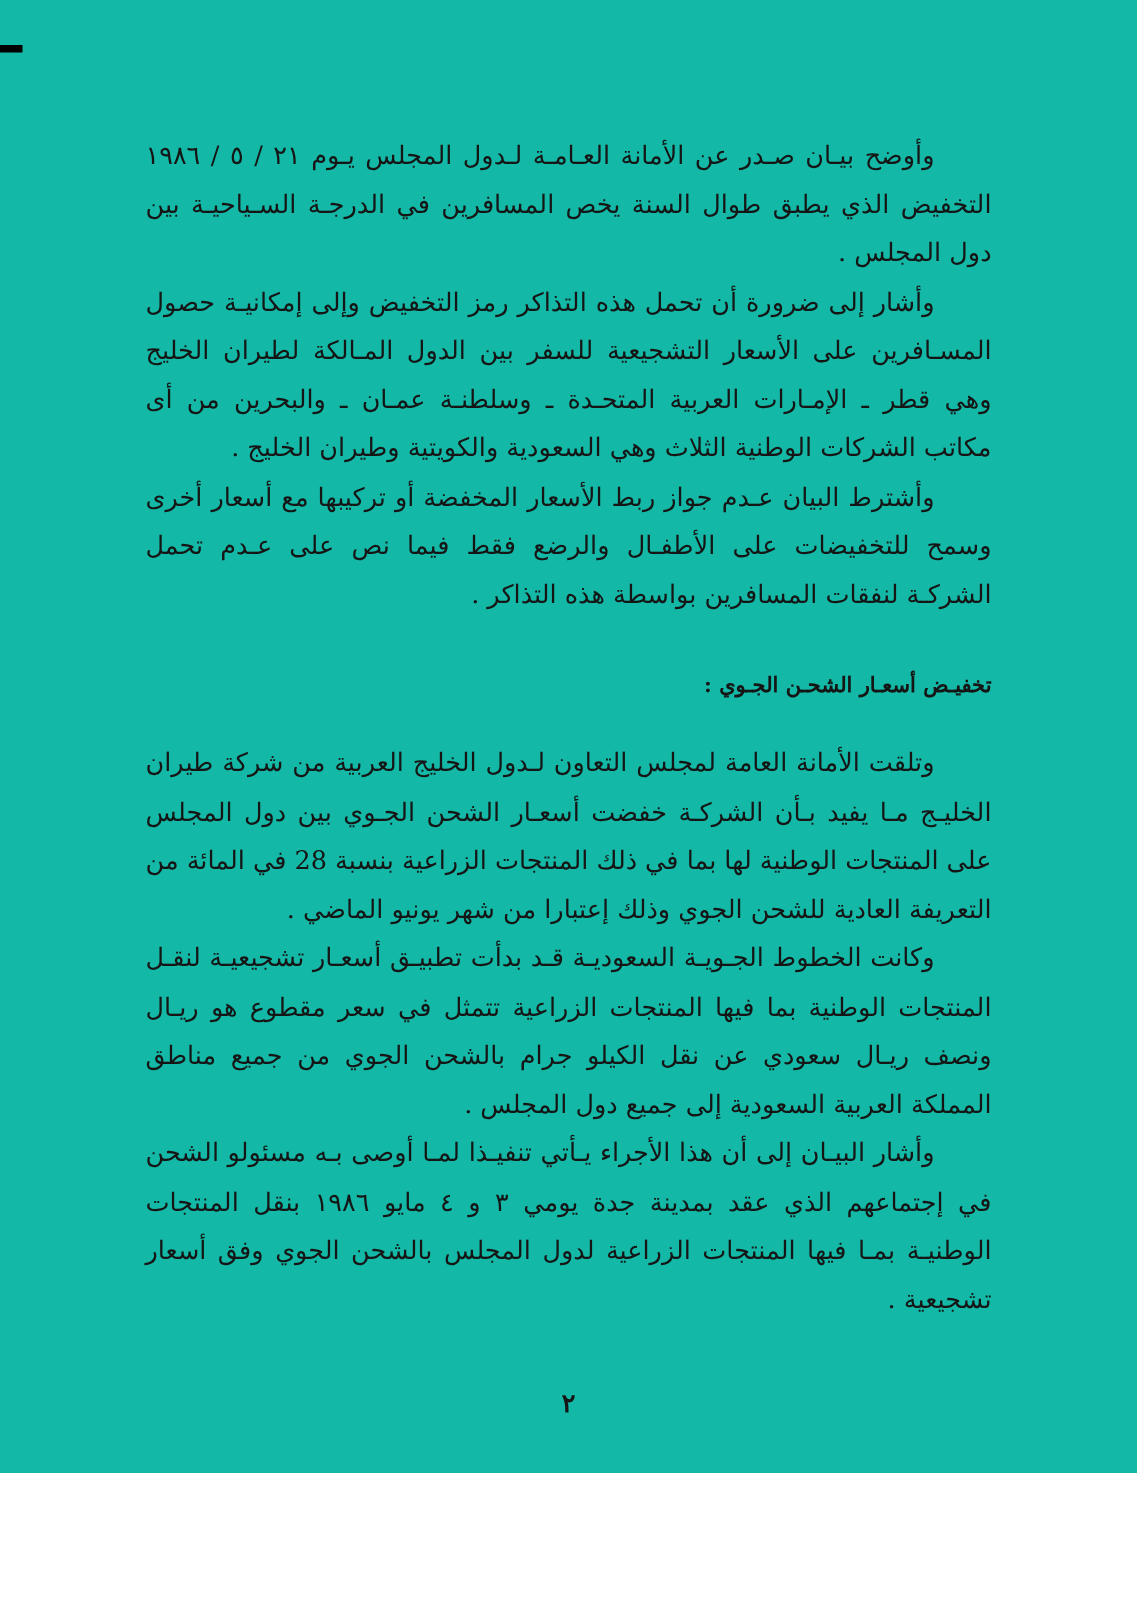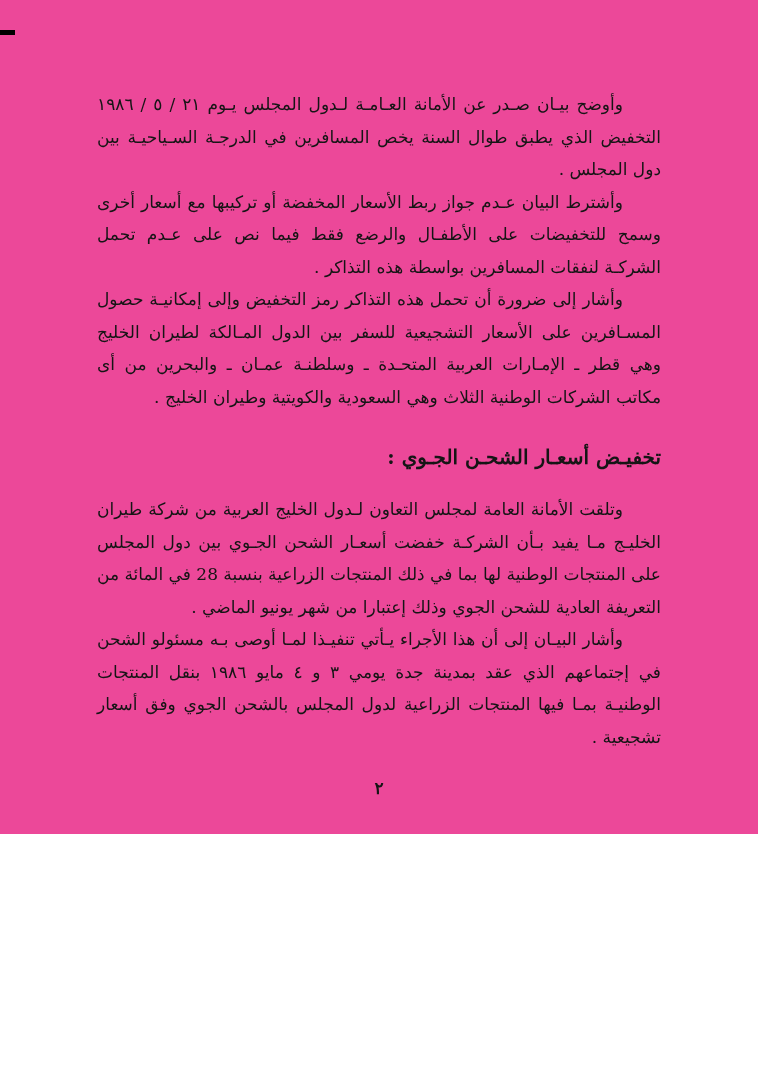--- a/index.html
+++ b/index.html
@@ -3,23 +3,23 @@
 <meta charset="utf-8">
 <style>
   html, body {
     margin: 0;
     padding: 0;
     background: #ffffff;
   }
   .page {
     position: relative;
     width: 758px;
-    height: 834px;
+    height: 982px;
     margin: 0 auto;
-    background: #ec4899;
+    background: #14b8a6;
     color: #151515;
     font-family: "DejaVu Serif", "Liberation Serif", serif;
     overflow: hidden;
   }
   .scan-artifact {
     position: absolute;
     left: 0;
     top: 30px;
     width: 15px;
     height: 5px;
@@ -37,21 +37,21 @@
     letter-spacing: 0;
   }
   .text-area p {
     margin: 0;
     text-indent: 38px;
   }
   .section-heading {
     direction: rtl;
     text-align: right;
     font-weight: bold;
-    font-size: 20px;
+    font-size: 14px;
     line-height: 32px;
     margin: 28px 0 20px 0;
     text-indent: 0;
   }
   .page-number {
     position: absolute;
     left: 0;
     right: 0;
     bottom: 36px;
     text-align: center;
@@ -64,28 +64,29 @@
 <body>
 
 <div class="page">
 
   <div class="scan-artifact"></div>
 
   <div class="text-area">
 
     <div>
       <p>وأوضح بيـان صـدر عن الأمانة العـامـة لـدول المجلس يـوم ٢١ / ٥ / ١٩٨٦ التخفيض الذي يطبق طوال السنة يخص المسافرين في الدرجـة السـياحيـة بين دول المجلس .</p>
+      <p>وأشار إلى ضرورة أن تحمل هذه التذاكر رمز التخفيض وإلى إمكانيـة حصول المسـافرين على الأسعار التشجيعية للسفر بين الدول المـالكة لطيران الخليج وهي قطر ـ الإمـارات العربية المتحـدة ـ وسلطنـة عمـان ـ والبحرين من أى مكاتب الشركات الوطنية الثلاث وهي السعودية والكويتية وطيران الخليج .</p>
       <p>وأشترط البيان عـدم جواز ربط الأسعار المخفضة أو تركيبها مع أسعار أخرى وسمح للتخفيضات على الأطفـال والرضع فقط فيما نص على عـدم تحمل الشركـة لنفقات المسافرين بواسطة هذه التذاكر .</p>
-      <p>وأشار إلى ضرورة أن تحمل هذه التذاكر رمز التخفيض وإلى إمكانيـة حصول المسـافرين على الأسعار التشجيعية للسفر بين الدول المـالكة لطيران الخليج وهي قطر ـ الإمـارات العربية المتحـدة ـ وسلطنـة عمـان ـ والبحرين من أى مكاتب الشركات الوطنية الثلاث وهي السعودية والكويتية وطيران الخليج .</p>
     </div>
 
     <h2 class="section-heading">تخفيـض أسعـار الشحـن الجـوي :</h2>
 
     <div>
       <p>وتلقت الأمانة العامة لمجلس التعاون لـدول الخليج العربية من شركة طيران الخليـج مـا يفيد بـأن الشركـة خفضت أسعـار الشحن الجـوي بين دول المجلس على المنتجات الوطنية لها بما في ذلك المنتجات الزراعية بنسبة 28 في المائة من التعريفة العادية للشحن الجوي وذلك إعتبارا من شهر يونيو الماضي .</p>
+      <p>وكانت الخطوط الجـويـة السعوديـة قـد بدأت تطبيـق أسعـار تشجيعيـة لنقـل المنتجات الوطنية بما فيها المنتجات الزراعية تتمثل في سعر مقطوع هو ريـال ونصف ريـال سعودي عن نقل الكيلو جرام بالشحن الجوي من جميع مناطق المملكة العربية السعودية إلى جميع دول المجلس .</p>
       <p>وأشار البيـان إلى أن هذا الأجراء يـأتي تنفيـذا لمـا أوصى بـه مسئولو الشحن في إجتماعهم الذي عقد بمدينة جدة يومي ٣ و ٤ مايو ١٩٨٦ بنقل المنتجات الوطنيـة بمـا فيها المنتجات الزراعية لدول المجلس بالشحن الجوي وفق أسعار تشجيعية .</p>
     </div>
 
   </div>
 
   <div class="page-number">٢</div>
 
 </div>
 
 </body></html>

